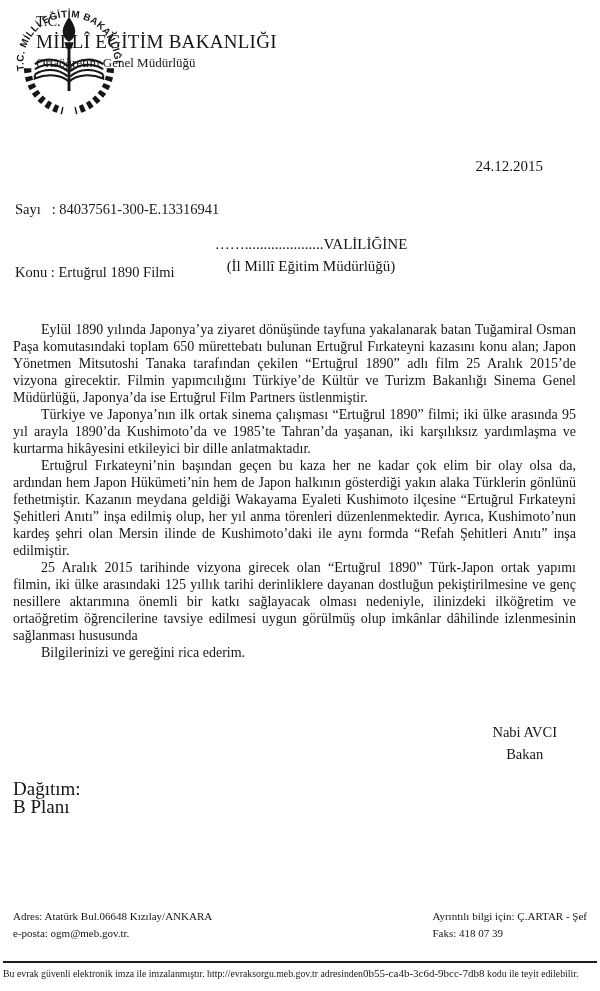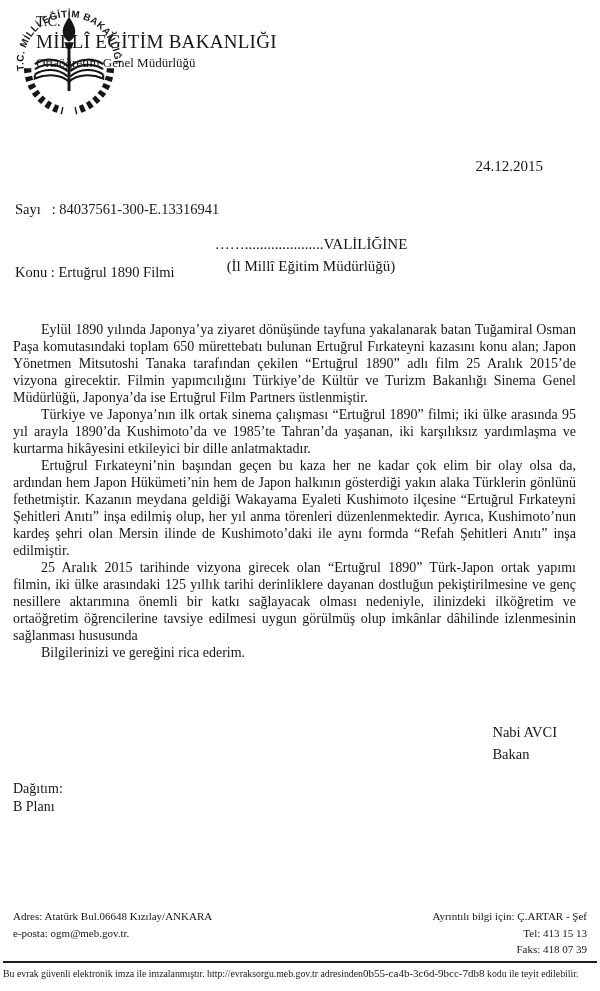--- a/index.html
+++ b/index.html
@@ -15,24 +15,24 @@
   .emblem { position: absolute; left: 16px; top: 4px; width: 106px; height: 116px; display: block; }
   .lh { position: absolute; left: 0; top: 13px; width: 100%; text-align: left; padding-left: 36px; }
   .lh-republic { font-size: 14.5px; }
   .lh-ministry { font-size: 19px; margin-top: 1px; letter-spacing: 0.3px; }
   .lh-unit { font-size: 13px; margin-top: 2px; }
   .ref { position: absolute; left: 15px; top: 157px; font-size: 14.5px; line-height: 21px; white-space: pre; }
   .date { position: absolute; top: 158px; right: 57px; font-size: 15px; }
   .addr { position: absolute; left: 11px; top: 233px; width: 100%; text-align: center; font-size: 15px; line-height: 22px; }
   .body-text { position: absolute; left: 13px; right: 24px; top: 309px; font-size: 14px; line-height: 17px; text-align: justify; margin-top: 12px; }
   .body-text p { margin: 0; text-indent: 28px; }
-  .sig { position: absolute; top: 721px; right: 43px; font-size: 14.5px; line-height: 22px; }
-  .dist { position: absolute; left: 13px; top: 780px; font-size: 14px; line-height: 18px; }
+  .sig { position: absolute; top: 721px; right: 43px; text-align: center; font-size: 14.5px; line-height: 22px; }
+  .dist { position: absolute; left: 13px; top: 780px; font-size: 19px; line-height: 18px; }
   .footer { position: absolute; left: 13px; right: 13px; top: 908px; display: flex; justify-content: space-between; font-size: 11px; line-height: 16.5px; }
-  .footer-right { text-align: right; }
+  .footer-right { text-align: left; }
   .verify { position: absolute; left: 3px; right: 3px; top: 961px; border-top: 2px solid #1c1c1c; padding-top: 4px; font-size: 9.8px; white-space: nowrap; overflow: hidden; }
   .verify-code { font-size: 11px; }
 </style>
 </head>
 <body>
 
 <div class="page">
 
   <span class="emblem">
     <svg width="106" height="116" viewBox="0 0 102 112" xmlns="http://www.w3.org/2000/svg" fill="#161616" stroke="none">
@@ -100,21 +100,20 @@
     <div>B Planı</div>
   </div>
 
   <div class="footer">
     <div class="footer-left">
       <div>Adres: Atatürk Bul.06648 Kızılay/ANKARA</div>
       <div>e-posta: ogm@meb.gov.tr.</div>
     </div>
     <div class="footer-right">
       <div>Ayrıntılı bilgi için: Ç.ARTAR - Şef</div>
-      <div>Tel: 413 15 13</div>
       <div>Faks: 418 07 39</div>
     </div>
   </div>
 
   <div class="verify">
     <span>Bu evrak güvenli elektronik imza ile imzalanmıştır. http://evraksorgu.meb.gov.tr adresinden</span><span class="verify-code">0b55-ca4b-3c6d-9bcc-7db8</span><span> kodu ile teyit edilebilir.</span>
   </div>
 
 </div>
 

